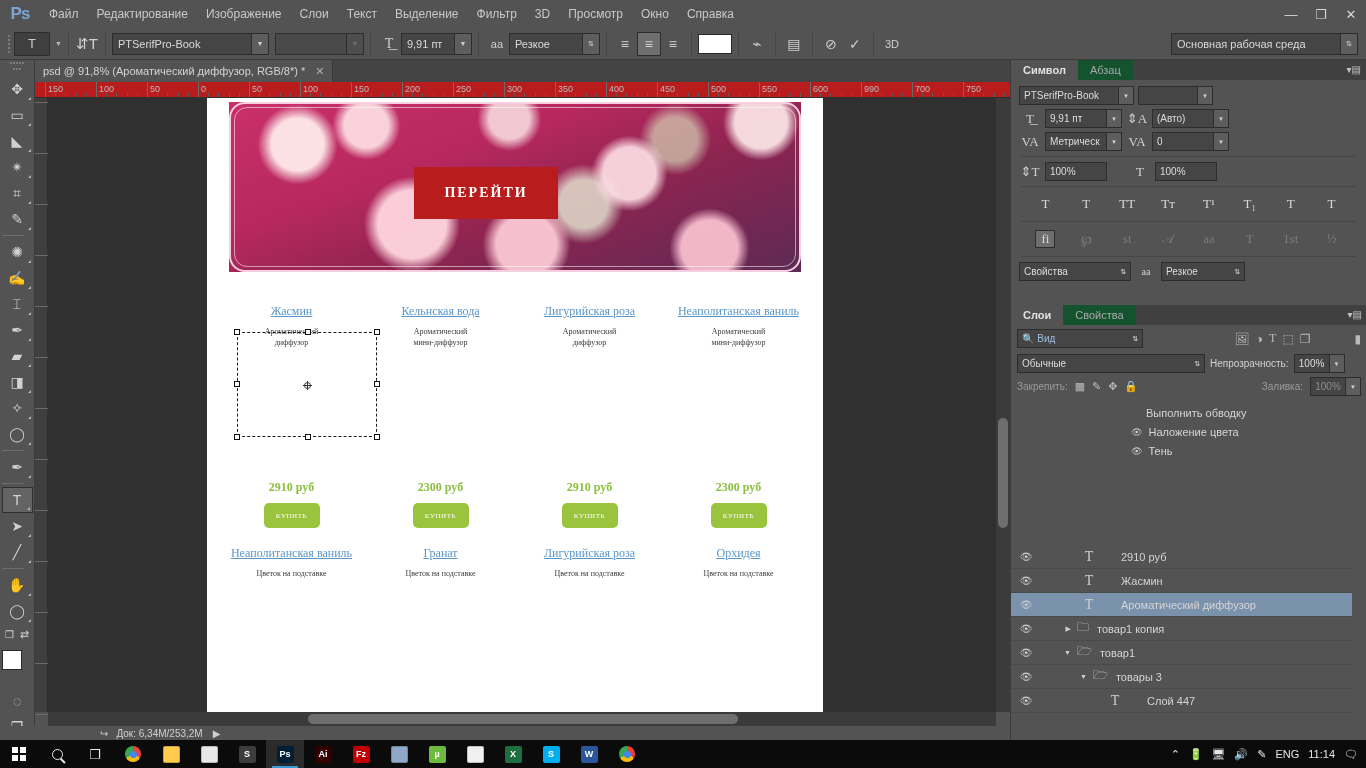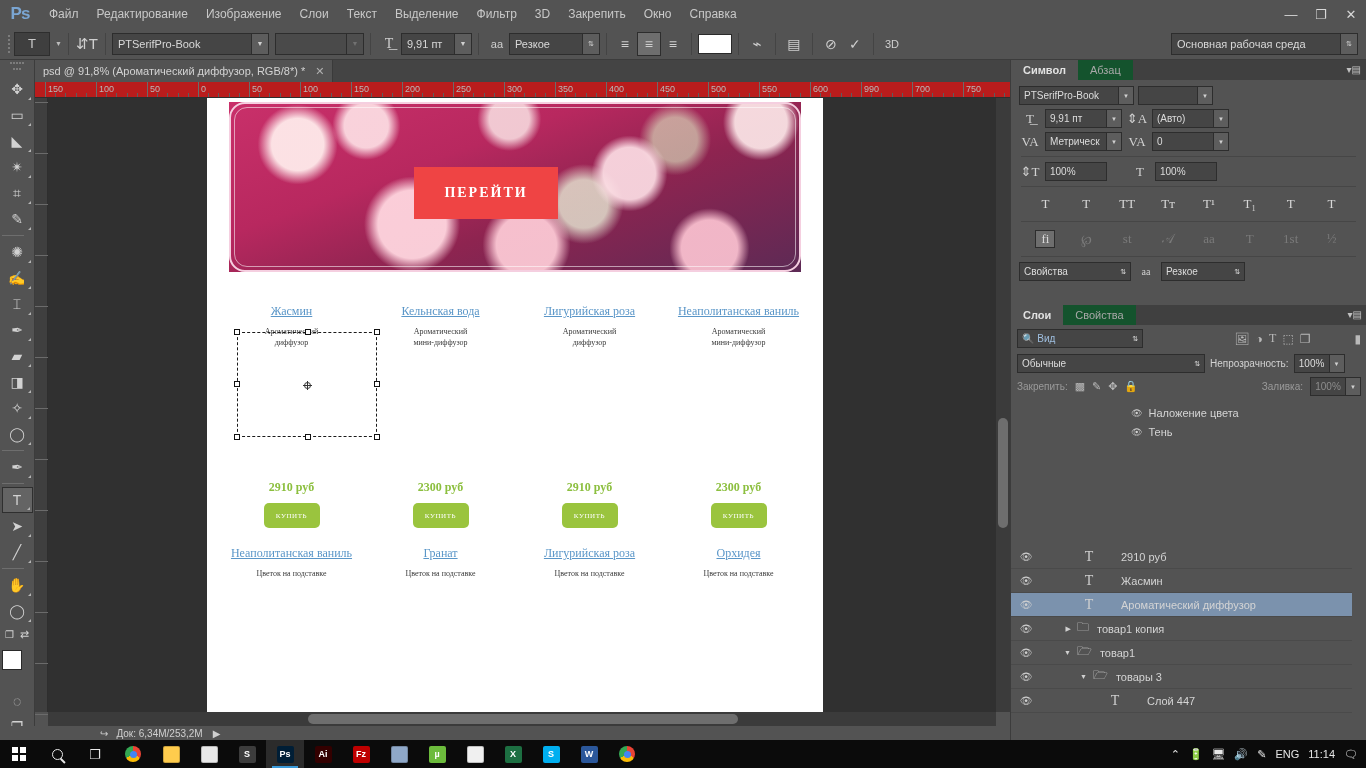--- a/index.html
+++ b/index.html
@@ -96,21 +96,21 @@
       radial-gradient(circle at 93% 12%, rgba(255,236,236,.9) 0 26px, rgba(255,255,255,0) 38px),
       radial-gradient(circle at 62% 60%, rgba(238,248,222,.75) 0 24px, rgba(255,255,255,0) 40px),
       radial-gradient(circle at 78% 22%, rgba(225,242,200,.6) 0 22px, rgba(255,255,255,0) 36px),
       linear-gradient(160deg,#c9306a 0%, #b8285f 35%, #8e2450 60%, #5d2a55 100%);
   }
   #banner-frame { position:absolute; left:22px; top:4px; width:572px; height:170px;
     border:2px solid #f5cfe0; border-radius:16px; pointer-events:none; }
   #banner-frame:after{ content:""; position:absolute; left:3px; top:3px; right:3px; bottom:3px;
     border:1px solid rgba(255,255,255,.55); border-radius:13px; }
   #cta { position:absolute; left:207px; top:69px; width:144px; height:52px;
-    background:#ef4444; display:flex; align-items:center; justify-content:center;
+    background:#b91c1c; display:flex; align-items:center; justify-content:center;
     color:#fff; font-family:"Liberation Serif", serif; font-weight:bold;
     font-size:14px; letter-spacing:2px; }
 
   
   .grid-row { position:absolute; left:10px; width:596px; display:flex; }
   .cell { flex:1; text-align:center; }
   .p-title { font-family:"Liberation Serif", serif; font-size:12px; color:#5a96c8;
     text-decoration:underline; }
   .p-sub { font-family:"Liberation Serif", serif; font-size:8px; color:#3a3a3a;
     line-height:11px; margin-top:7px; }
@@ -212,21 +212,21 @@
   <div id="ps-logo">Ps</div>
   <div id="menubar" style="display:flex">
       <div class="menu-item">Файл</div>
       <div class="menu-item">Редактирование</div>
       <div class="menu-item">Изображение</div>
       <div class="menu-item">Слои</div>
       <div class="menu-item">Текст</div>
       <div class="menu-item">Выделение</div>
       <div class="menu-item">Фильтр</div>
       <div class="menu-item">3D</div>
-      <div class="menu-item">Закрепить</div>
+      <div class="menu-item">Просмотр</div>
       <div class="menu-item">Окно</div>
       <div class="menu-item">Справка</div>
     </div>
   <div id="win-btns">
     <div class="win-btn">—</div>
     <div class="win-btn">❐</div>
     <div class="win-btn close">✕</div>
   </div>
 </div>
 
@@ -754,20 +754,24 @@
       <span style="color:#9a9a9a;font-size:10px">Заливка:</span>
       <div style="display:flex">
           <div class="cf dis" style="width:36px;justify-content:center;color:#8d8d8d">100%</div>
           <div class="cdrop">▼</div>
         </div>
     </div>
 
     <div id="layerlist">
       <div id="effects-host">
           <div class="fxrow">
+            <span style="width:15px"></span>
+            <span>Выполнить обводку</span>
+          </div>
+          <div class="fxrow">
             <span style="margin-right:6px;font-size:9px">👁</span>
             <span>Наложение цвета</span>
           </div>
           <div class="fxrow">
             <span style="margin-right:6px;font-size:9px">👁</span>
             <span>Тень</span>
           </div>
         </div>
     </div>
     <div id="layerlist2" style="top:240px">

